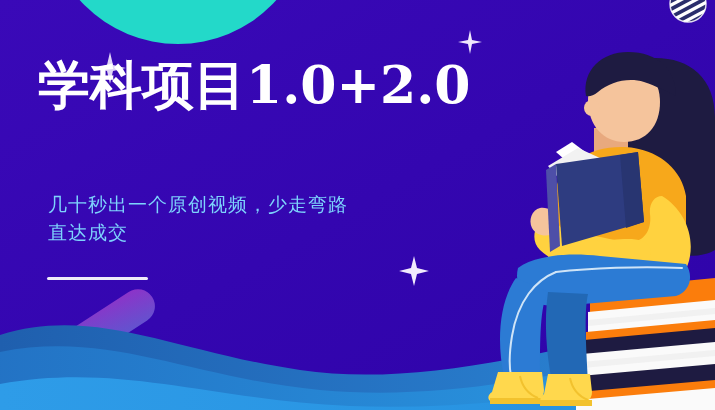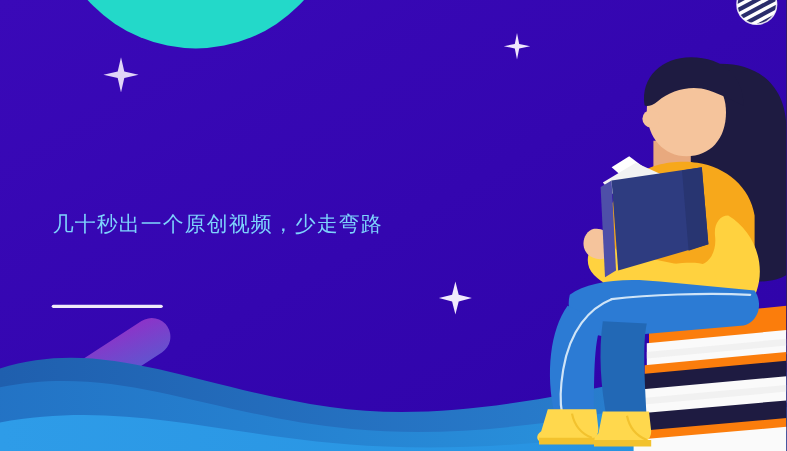--- a/index.html
+++ b/index.html
@@ -203,21 +203,23 @@
         <path d="M470,30 L472,40 L482,42 L472,44 L470,54 L468,44 L458,42 L468,40 Z"></path>
       </g>
       <g fill="#F1EAFD">
         <path d="M414,256 L417,268 L429,271 L417,274 L414,286 L411,274 L399,271 L411,268 Z"></path>
       </g>
 
     </g>
   </svg>
 
   <div class="textwrap">
+    <div class="title">学科项目1.0+2.0</div>
 
     <div class="subtitle">
       <span class="l1">几十秒出一个原创视频，少走弯路</span>
+      <span class="l2">直达成交</span>
     </div>
 
     <div class="rule"></div>
   </div>
 
 </div>
 
 </body></html>

